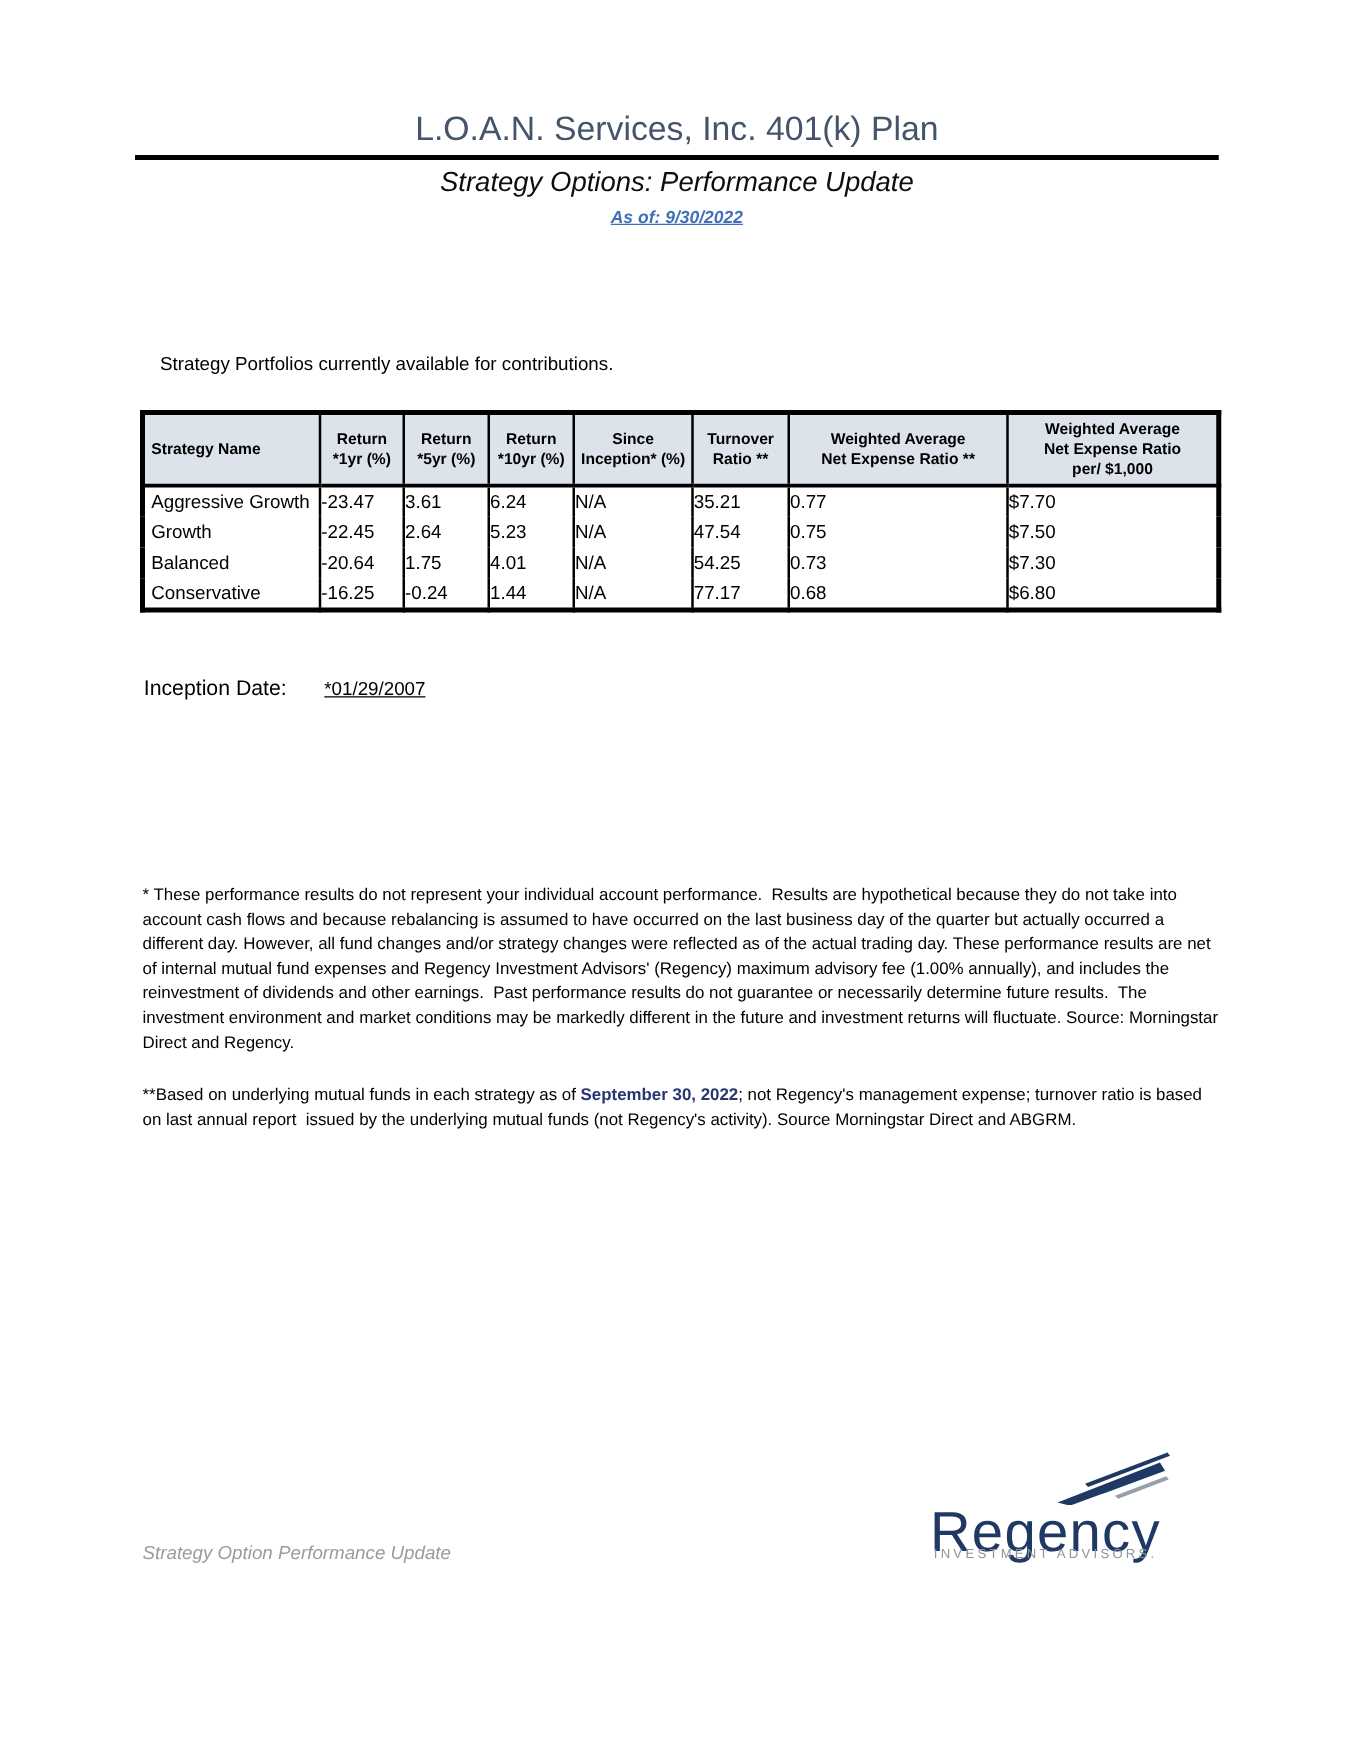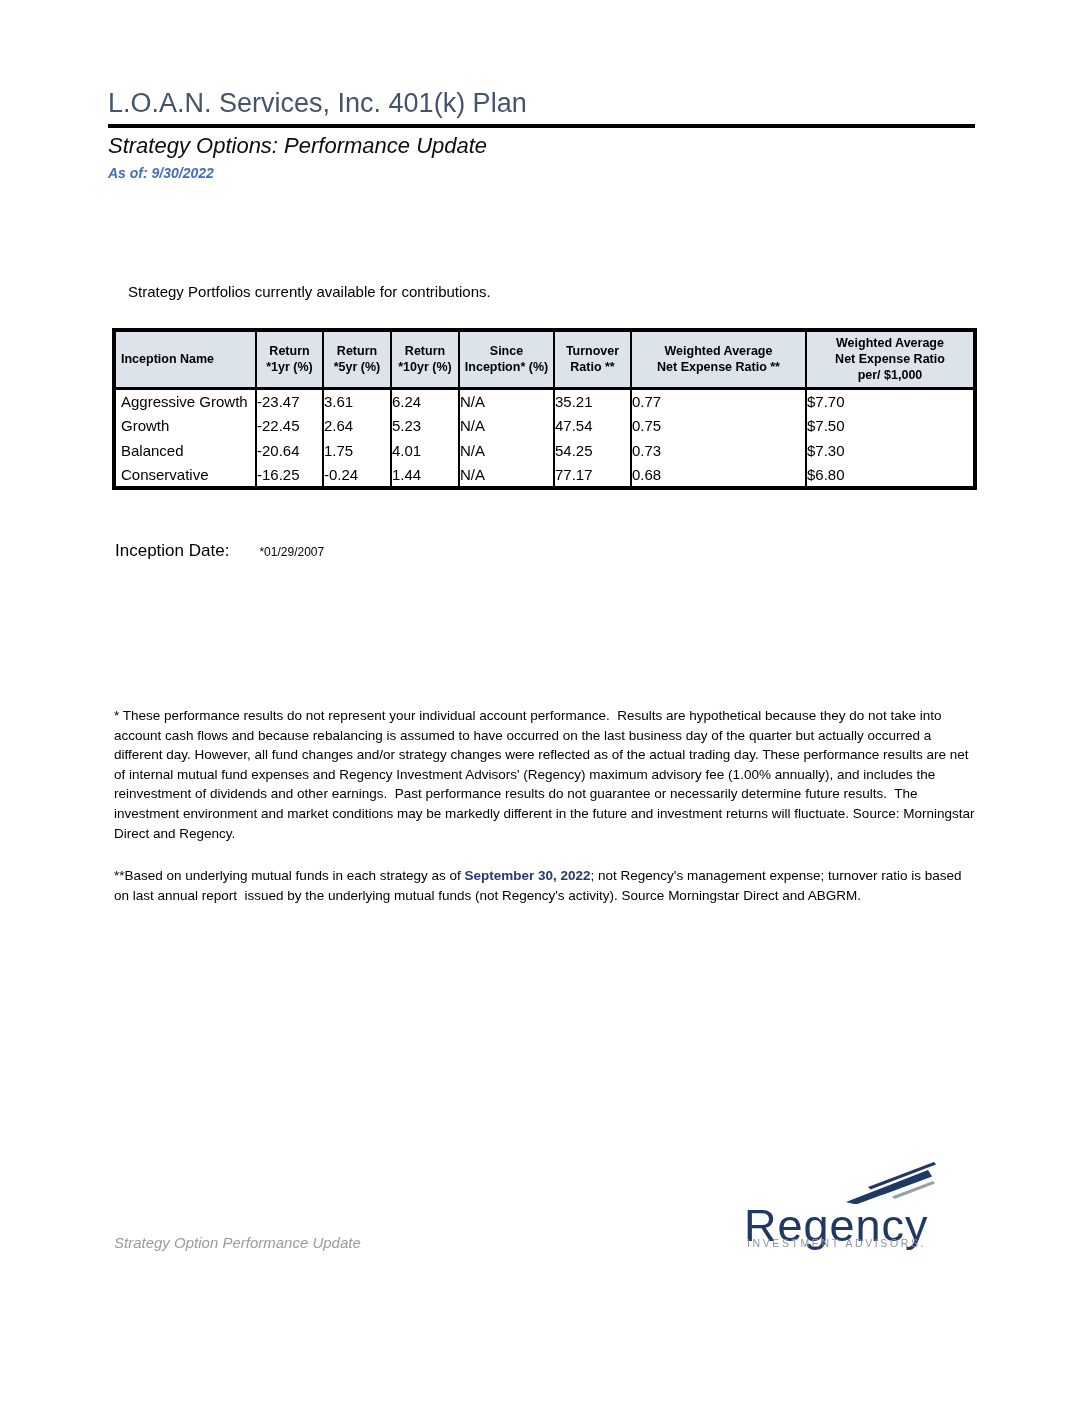--- a/index.html
+++ b/index.html
@@ -7,46 +7,46 @@
     --logo-navy:#1f3864; --logo-teal:#2f9fc6; --logo-gray:#97a0a8;
     --tagline-gray:#8d949c; --footer-gray:#9b9b9b; --highlight:#2a3670;
   }
   *{margin:0;padding:0;box-sizing:border-box;}
   html,body{background:#ffffff;}
   .page{
     position:relative;width:1088px;height:1408px;background:#ffffff;
     font-family:"Liberation Sans",sans-serif;color:#000;overflow:hidden;
   }
   
-  .hdr{position:absolute;left:108px;top:88px;width:867px;}
+  .hdr{position:absolute;left:108px;top:88px;width:867px;text-align:center;}
   .title{font-size:27px;font-weight:normal;color:var(--accent);letter-spacing:0;}
   .rule{height:4px;background:var(--line);margin-top:5px;}
   .subtitle{font-size:22px;font-style:italic;color:#0d0d0d;margin-top:5px;font-weight:normal;}
-  .asof{font-size:14px;font-style:italic;font-weight:bold;color:var(--asof);margin-top:6px;}
+  .asof{font-size:14px;font-style:italic;font-weight:bold;color:var(--asof);margin-top:6px;text-decoration:underline;}
   
   .intro{position:absolute;left:128px;top:283px;font-size:15px;}
   
   table.perf{
     position:absolute;left:112px;top:328px;width:861px;
     border-collapse:collapse;table-layout:fixed;border:4px solid var(--line);
   }
   table.perf th{
     background:var(--th-bg);border:2px solid var(--line);border-bottom:3px solid var(--line);
     font-size:12.5px;font-weight:bold;text-align:center;vertical-align:middle;
     white-space:pre-line;line-height:1.3;height:58px;padding:2px 0;
   }
   table.perf td{
     border-left:2px solid var(--line);border-right:2px solid var(--line);
     font-size:15px;text-align:left;height:25px;padding:0;vertical-align:middle;
   }
   table.perf .left{text-align:left;padding-left:5px;}
   
   .inception{position:absolute;left:115px;top:541px;}
   .inception .lbl{font-size:17px;display:inline-block;width:140px;}
-  .inception .val{font-size:12px;}
+  .inception .val{font-size:15px;text-decoration:underline;}
   
   .fn{position:absolute;left:114px;width:861px;font-size:13.5px;line-height:19.6px;white-space:pre-wrap;}
   .fn1{top:706px;}
   .fn2{top:866px;}
   .fn .hl{font-weight:bold;color:var(--highlight);margin-top:12px;}
   
   .logo{position:absolute;left:742px;top:1156px;width:200px;height:100px;}
   .logo .swoosh{position:absolute;left:102px;top:4px;}
   .logo .wordmark{
     position:absolute;left:2px;top:36px;font-size:45px;color:var(--logo-navy);
@@ -79,21 +79,21 @@
         <col style="width: 67px;">
         <col style="width: 68px;">
         <col style="width: 68px;">
         <col style="width: 95px;">
         <col style="width: 77px;">
         <col style="width: 175px;">
         <col style="width: 169px;">
       </colgroup>
       <thead>
         <tr>
-          <th class="left">Inception Name</th>
+          <th class="left">Strategy Name</th>
           <th>Return
 *1yr (%)</th>
           <th>Return
 *5yr (%)</th>
           <th>Return
 *10yr (%)</th>
           <th>Since
 Inception* (%)</th>
           <th>Turnover
 Ratio **</th>

